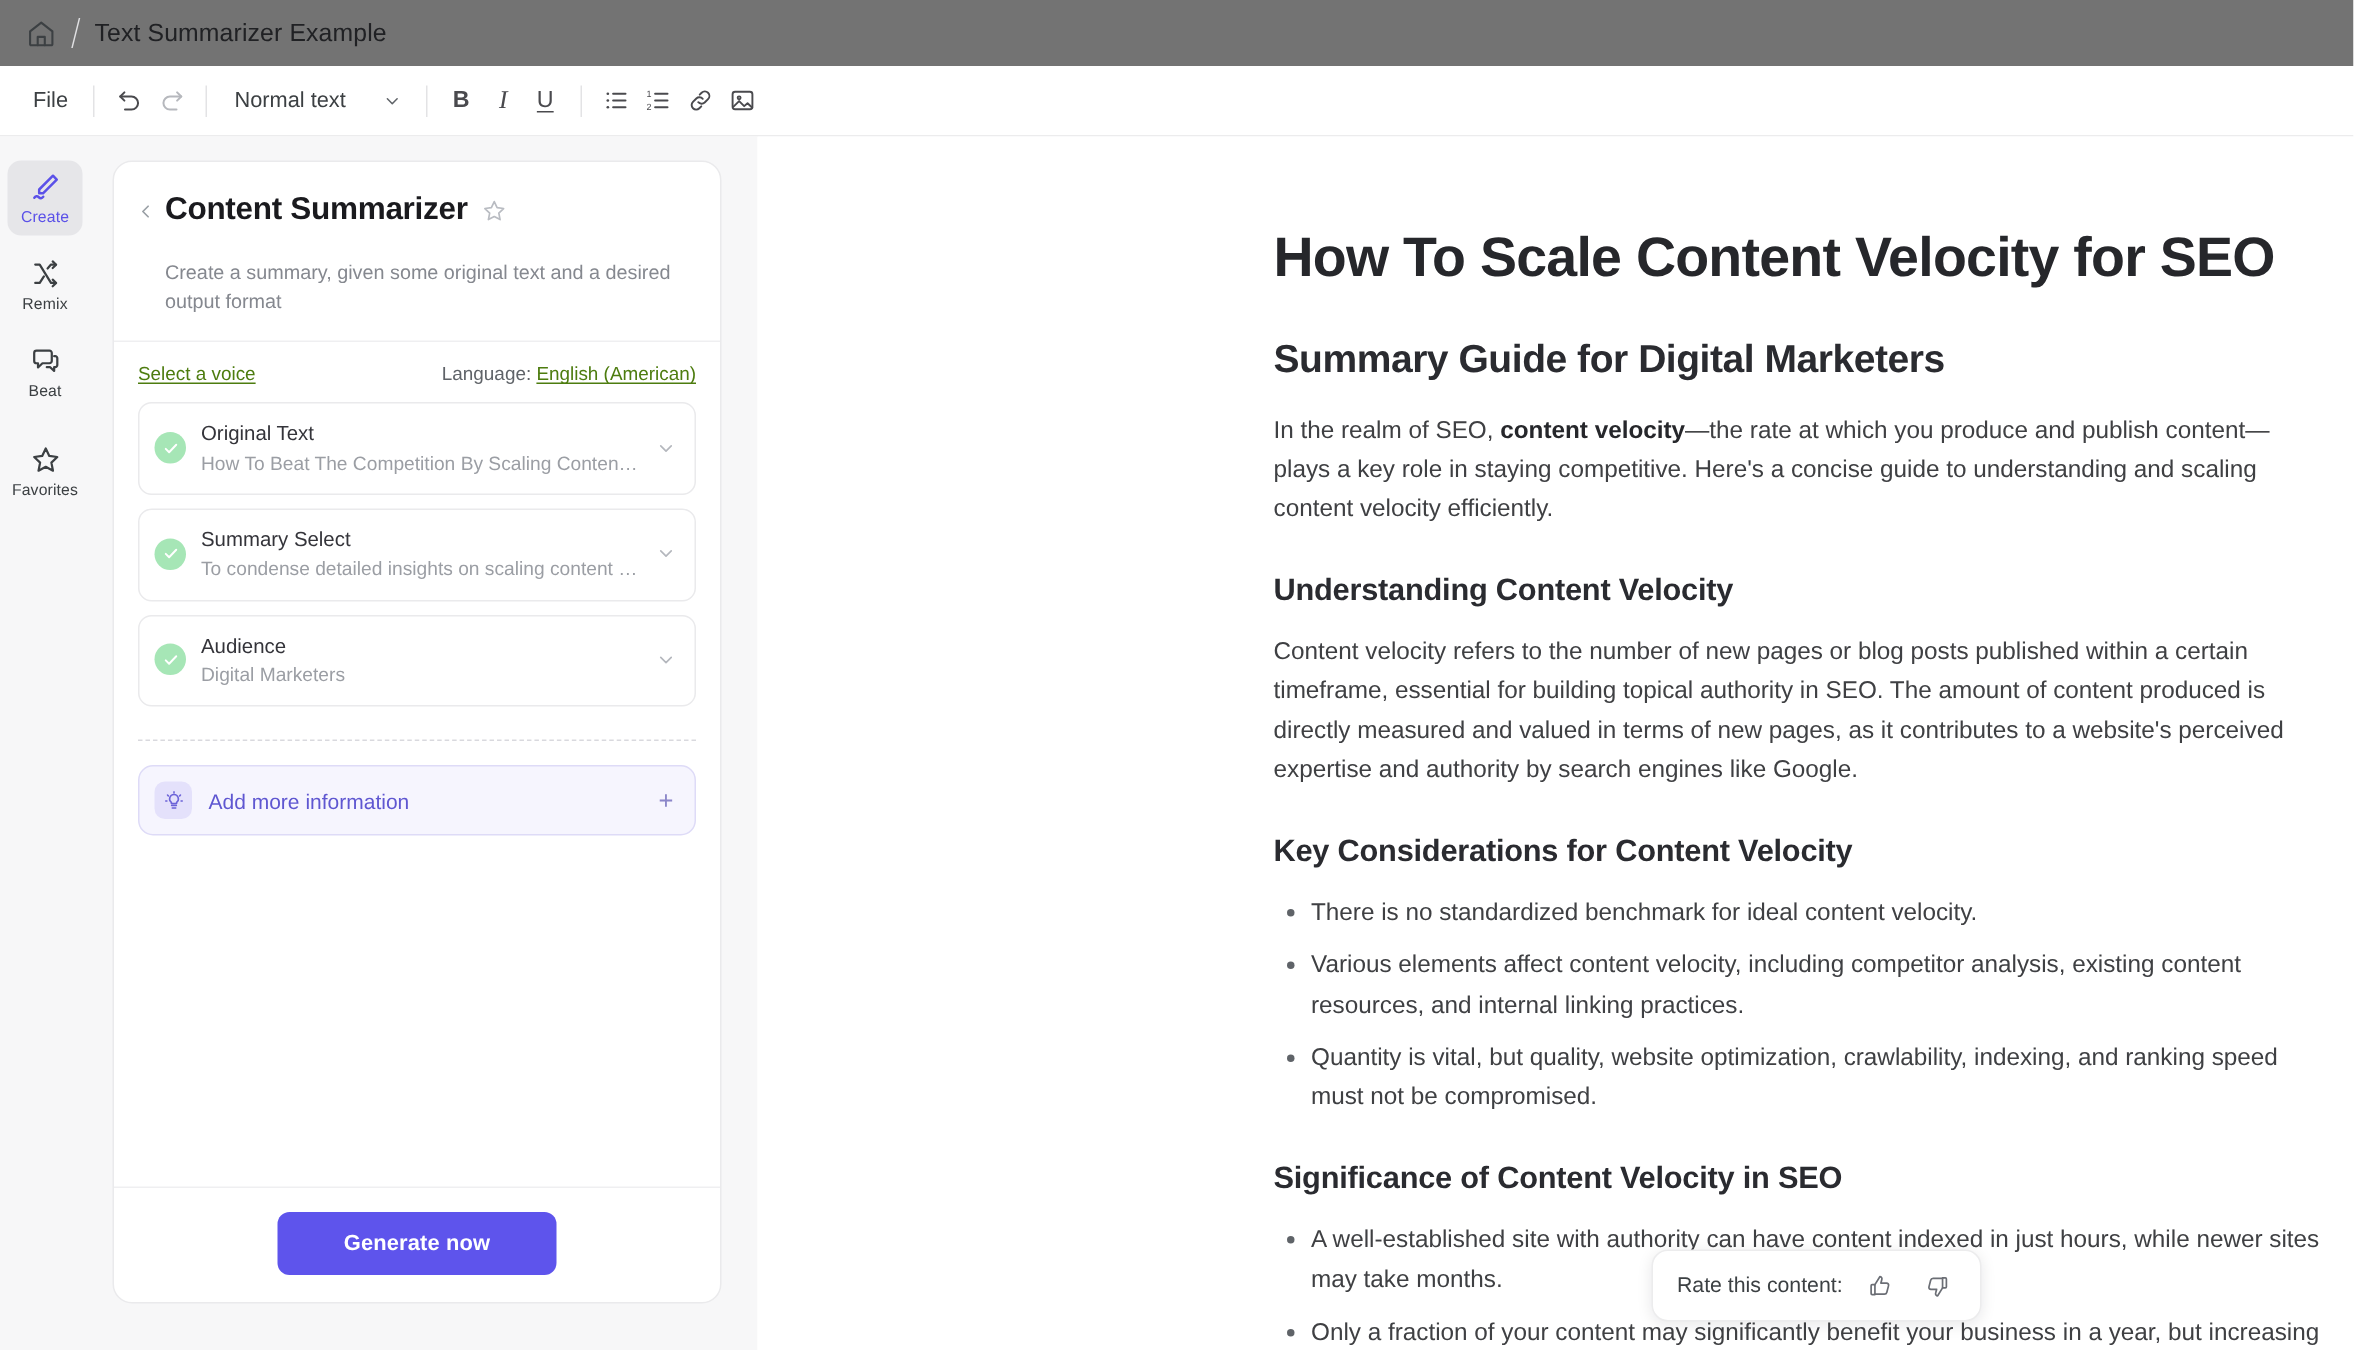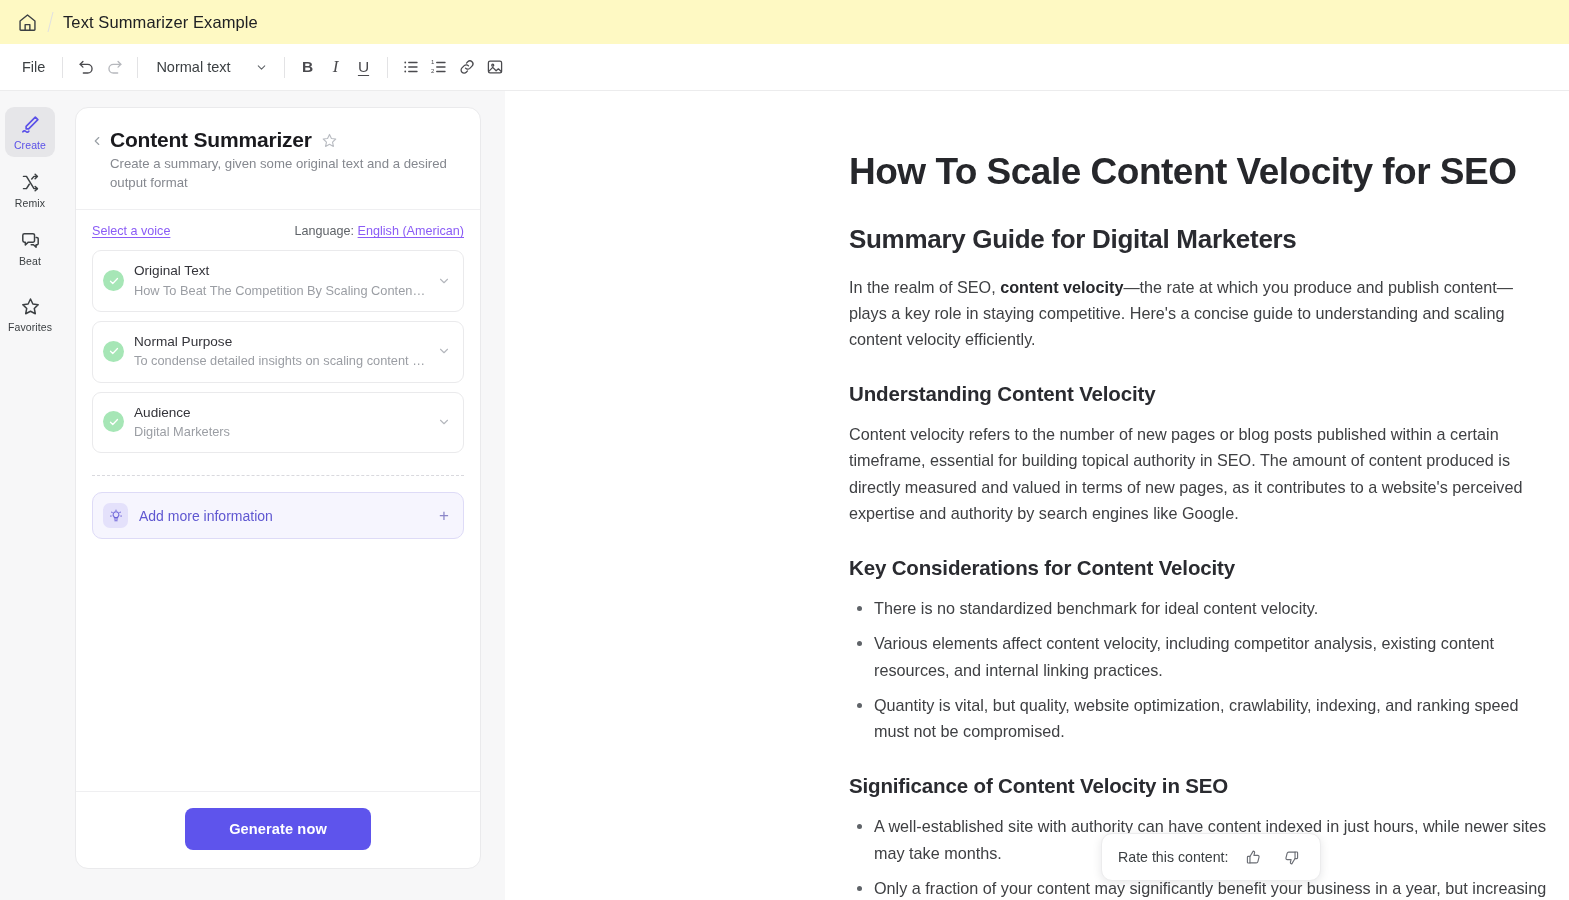--- a/index.html
+++ b/index.html
@@ -9,21 +9,21 @@
     font-family: "Liberation Sans", sans-serif;
     overflow: hidden;
   }
 
   
   .topbar {
     height: 44px;
     display: flex;
     align-items: center;
     padding: 0 0 0 12px;
-    background: #fef9c3;
+    background: #737373;
   }
   .home-btn {
     width: 30px; height: 30px;
     display: flex; align-items: center; justify-content: center;
     border-radius: 6px;
     color: #3c4043;
   }
   .topbar-sep {
     width: 1px; height: 20px;
     background: #e0e0e2;
@@ -127,32 +127,32 @@
     display: flex; gap: 6px;
   }
   .back-chev { color: #9aa0a6; padding-top: 6px; flex: none; }
   .panel-title-row { display: flex; align-items: center; gap: 9px; }
   .panel-title {
     font-size: 21px; font-weight: 700; color: #1a1a1e;
     letter-spacing: -.2px;
   }
   .star-icon { color: #b9bcc2; display: flex; }
   .panel-sub {
-    margin-top: 3px;
+    margin-top: 21px;
     font-size: 13.2px; line-height: 1.42;
     color: #85888f;
     max-width: 345px;
   }
 
   .meta-row {
     padding: 14px 16px 6px 16px;
     display: flex; align-items: center; justify-content: space-between;
     font-size: 12.6px;
   }
-  .link { color: #8b5cf6; text-decoration: underline; text-underline-offset: 2px; }
+  .link { color: #4d7c0f; text-decoration: underline; text-underline-offset: 2px; }
   .meta-label { color: #5f6368; }
 
   .fields { padding: 6px 16px 0 16px; display: flex; flex-direction: column; gap: 9px; }
   .field {
     border: 1px solid #eaeaec;
     border-radius: 9px;
     padding: 10px 12px 11px 10px;
     display: flex; align-items: center; gap: 10px;
     background: #fff;
   }
@@ -459,21 +459,21 @@
           </span>
         </div>
 
         <div class="field">
           <span class="check">
             <svg width="12" height="12" viewBox="0 0 24 24" fill="none" stroke="#ffffff" stroke-width="2.6" stroke-linecap="round" stroke-linejoin="round">
                 <path d="m5 12.5 4.5 4.5L19 7"></path>
               </svg>
           </span>
           <div class="field-text">
-            <div class="field-title">Normal Purpose</div>
+            <div class="field-title">Summary Select</div>
             <div class="field-val">To condense detailed insights on scaling content veloci...</div>
           </div>
           <span class="field-chev">
             <svg width="14" height="14" viewBox="0 0 24 24" fill="none" stroke="currentColor" stroke-width="1.9" stroke-linecap="round" stroke-linejoin="round">
                 <path d="m6 9 6 6 6-6"></path>
               </svg>
           </span>
         </div>
 
         <div class="field">

